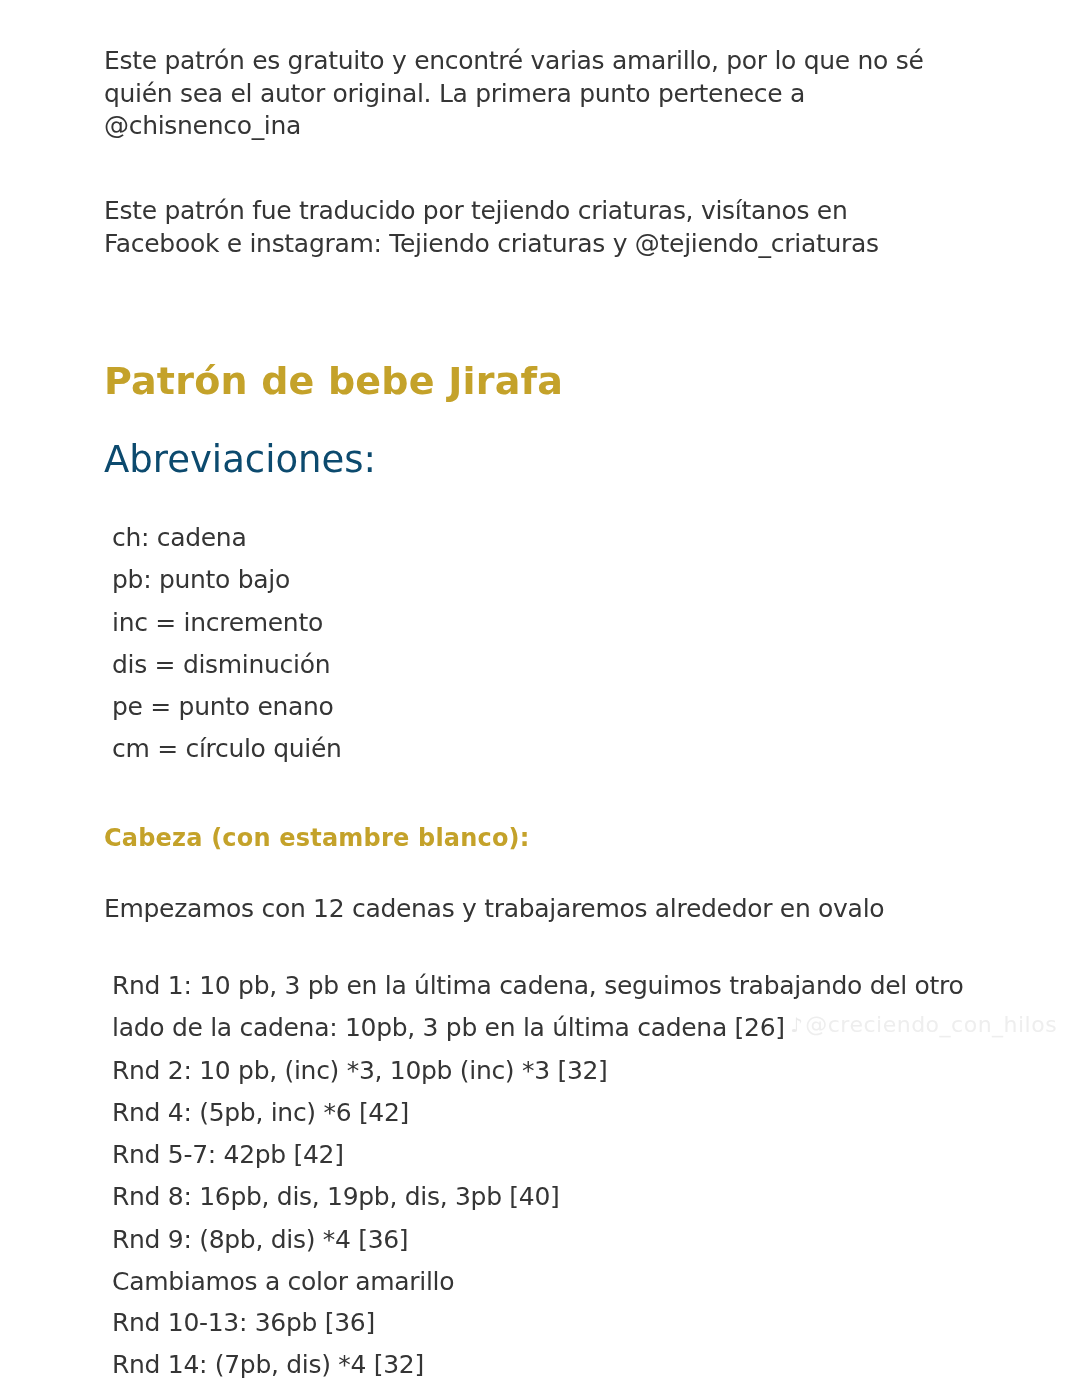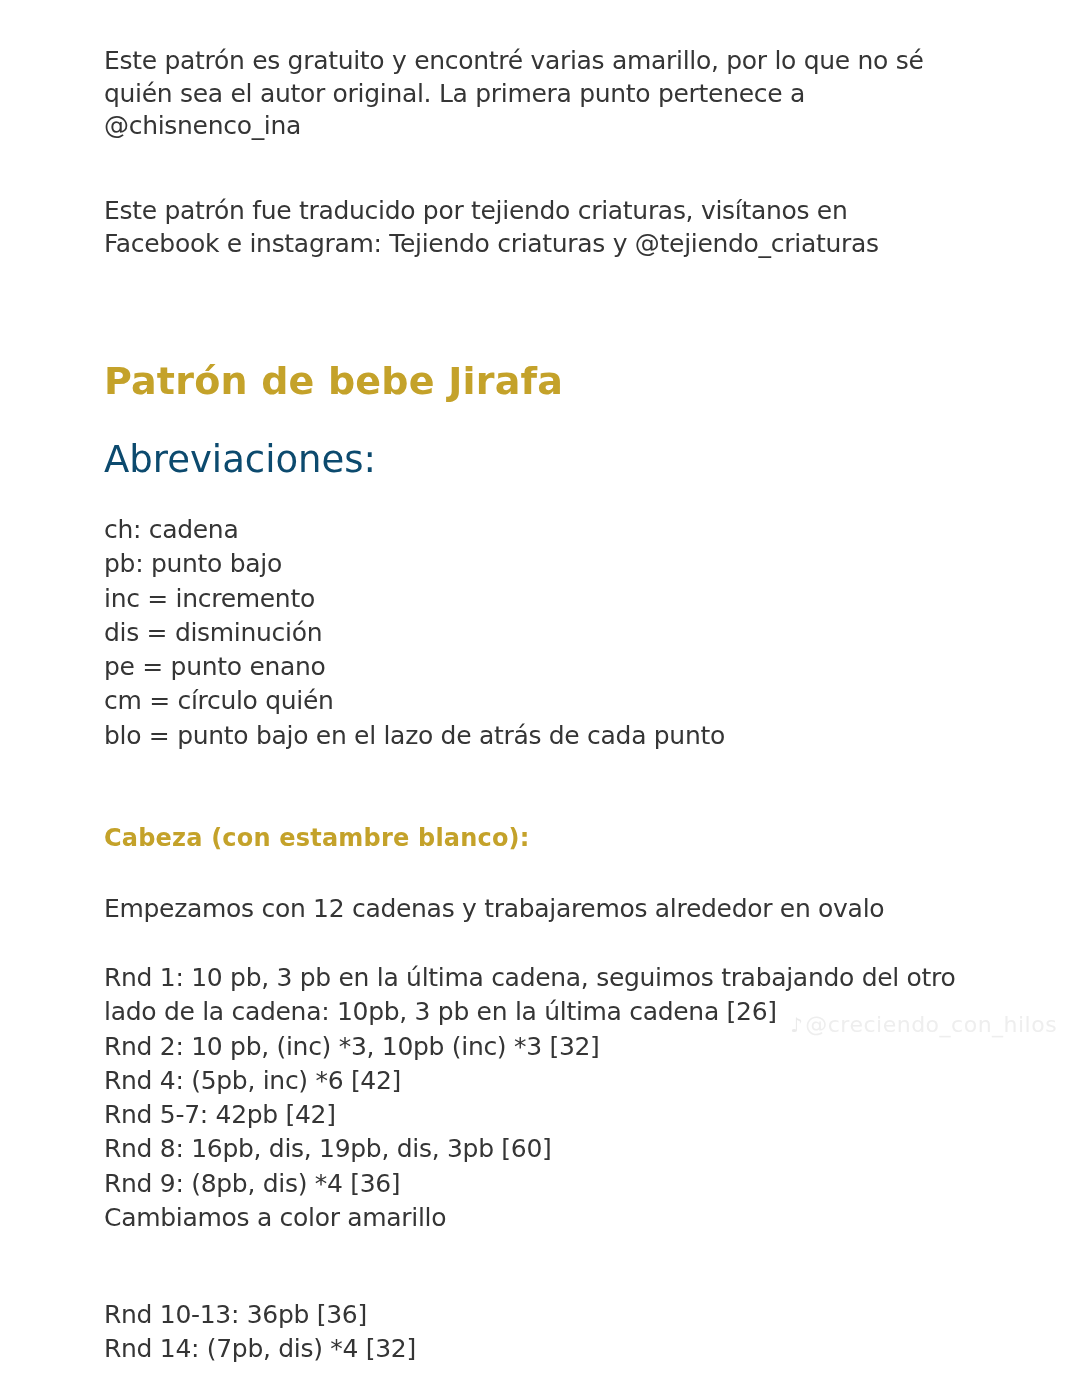--- a/index.html
+++ b/index.html
@@ -55,21 +55,21 @@
       left: 0;
       margin: 0;
       padding: 0;
       list-style: none;
       font-size: 25px;
       line-height: 34.3px;
       letter-spacing: -0.3px;
       color: #353535;
       white-space: nowrap;
     }
-    .list li { margin: 0; padding: 0; }
+    .list li { margin: 8px; padding: 0; }
     .watermark {
       position: absolute;
       left: 790px;
       top: 1012px;
       font-size: 22px;
       color: #eeeeee;
       white-space: nowrap;
       letter-spacing: 0.5px;
       display: flex;
       align-items: center;
@@ -100,34 +100,33 @@
 
   <h2 class="h-dark" style="top:437px; font-size:37px; line-height:46px;">Abreviaciones:</h2>
 
   <ul class="list" style="top:513px;">
     <li>ch: cadena</li>
     <li>pb: punto bajo</li>
     <li>inc = incremento</li>
     <li>dis = disminución</li>
     <li>pe = punto enano</li>
     <li>cm = círculo quién</li>
-    <li>blo = punto bajo en el lazo de atrás de cada punto</li>
   </ul>
 
   <h2 class="h-gold" style="top:815px; font-size:24px; line-height:46px;">Cabeza (con estambre blanco):</h2>
 
   <p class="para" style="top:893px;">Empezamos con 12 cadenas y trabajaremos alrededor en ovalo</p>
 
   <ul class="list" style="top:961px;">
     <li>Rnd 1: 10 pb, 3 pb en la última cadena, seguimos trabajando del otro</li>
     <li>lado de la cadena: 10pb, 3 pb en la última cadena [26]</li>
     <li>Rnd 2: 10 pb, (inc) *3, 10pb (inc) *3 [32]</li>
     <li>Rnd 4: (5pb, inc) *6 [42]</li>
     <li>Rnd 5-7: 42pb [42]</li>
-    <li>Rnd 8: 16pb, dis, 19pb, dis, 3pb [60]</li>
+    <li>Rnd 8: 16pb, dis, 19pb, dis, 3pb [40]</li>
     <li>Rnd 9: (8pb, dis) *4 [36]</li>
     <li>Cambiamos a color amarillo</li>
   </ul>
 
   <ul class="list" style="top:1298px;">
     <li>Rnd 10-13: 36pb [36]</li>
     <li>Rnd 14: (7pb, dis) *4 [32]</li>
   </ul>
 
 </div>

